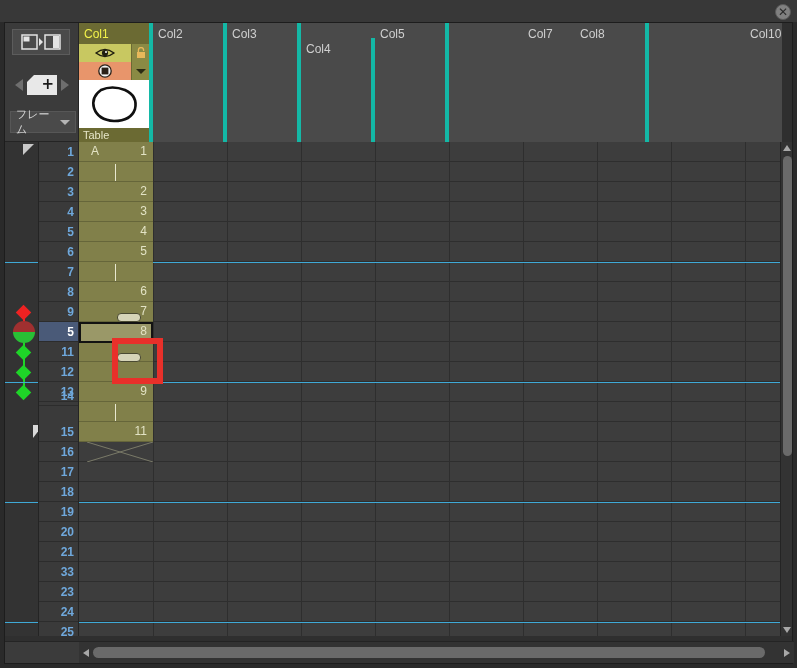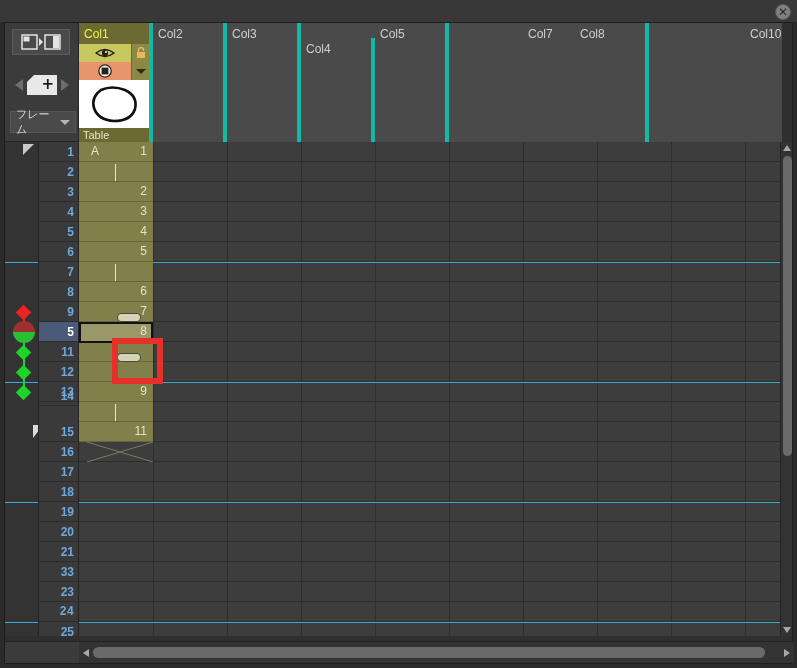--- a/index.html
+++ b/index.html
@@ -518,21 +518,21 @@
         <div class="numrow" style="top: 244px;">14</div>
         <div class="numrow" style="top: 280px;">15</div>
         <div class="numrow" style="top: 300px;">16</div>
         <div class="numrow" style="top: 320px;">17</div>
         <div class="numrow" style="top: 340px;">18</div>
         <div class="numrow" style="top: 360px;">19</div>
         <div class="numrow" style="top: 380px;">20</div>
         <div class="numrow" style="top: 400px;">21</div>
         <div class="numrow" style="top: 420px;">33</div>
         <div class="numrow" style="top: 440px;">23</div>
-        <div class="numrow" style="top: 460px; font-family: Liberation Mono, monospace;">24</div>
+        <div class="numrow" style="top: 460px;">24</div>
         <div class="numrow" style="top: 480px;">25</div>
       </div>
 
     <div class="body" id="body">
         <div class="gridrow" style="top: 0px;"></div>
         <div class="gridrow" style="top: 20px;"></div>
         <div class="gridrow" style="top: 40px;"></div>
         <div class="gridrow" style="top: 60px;"></div>
         <div class="gridrow" style="top: 80px;"></div>
         <div class="gridrow" style="top: 100px;"></div>

